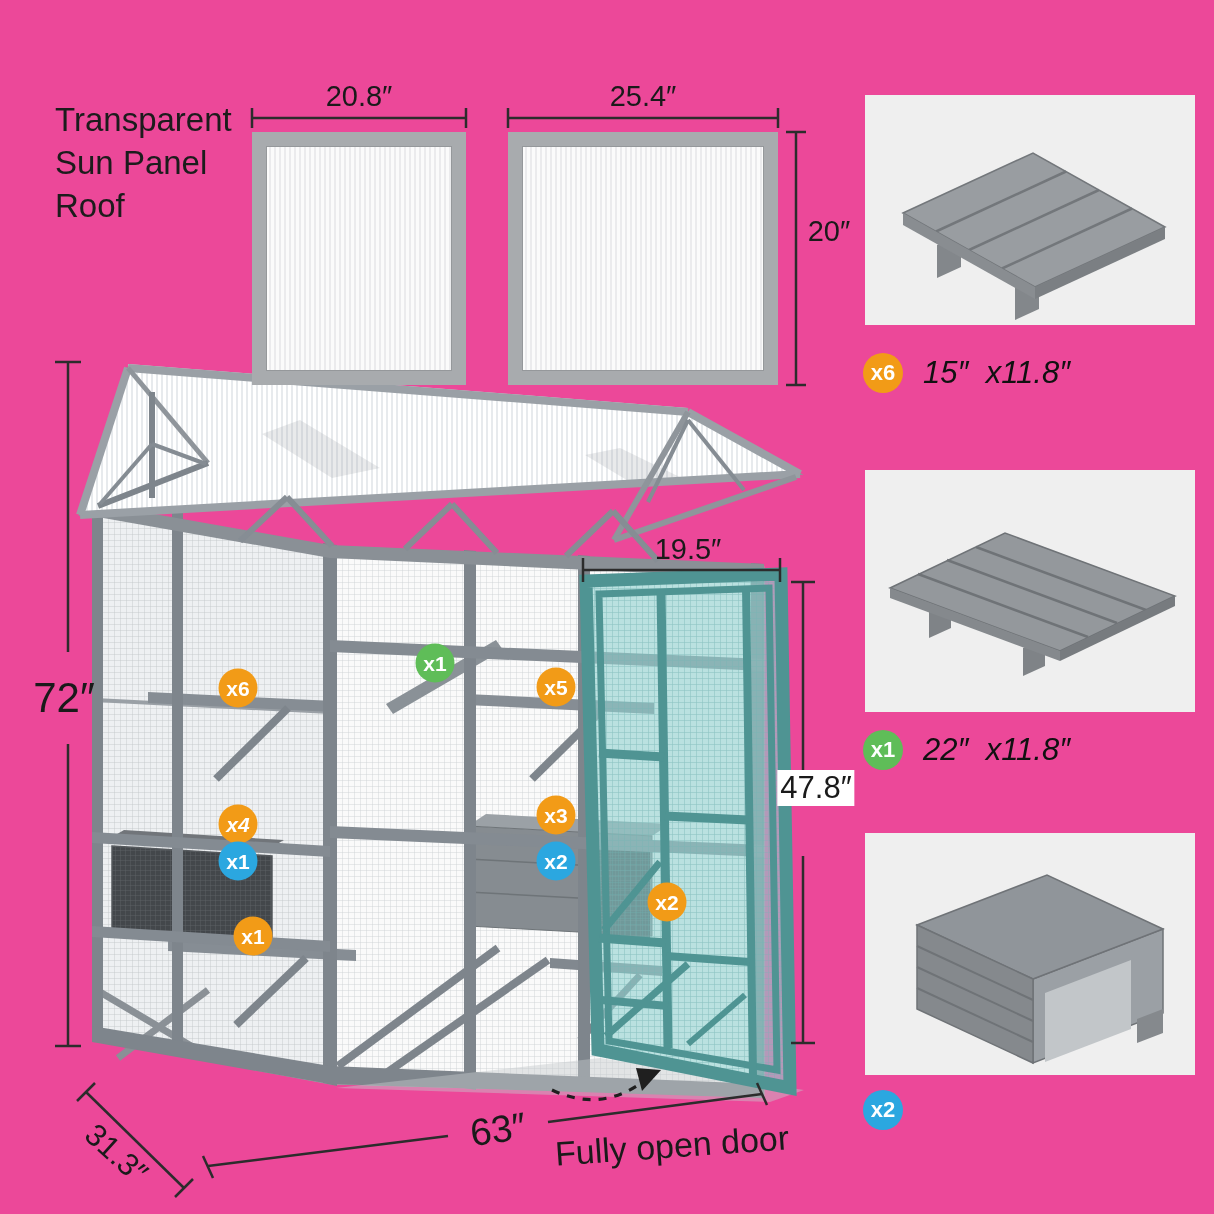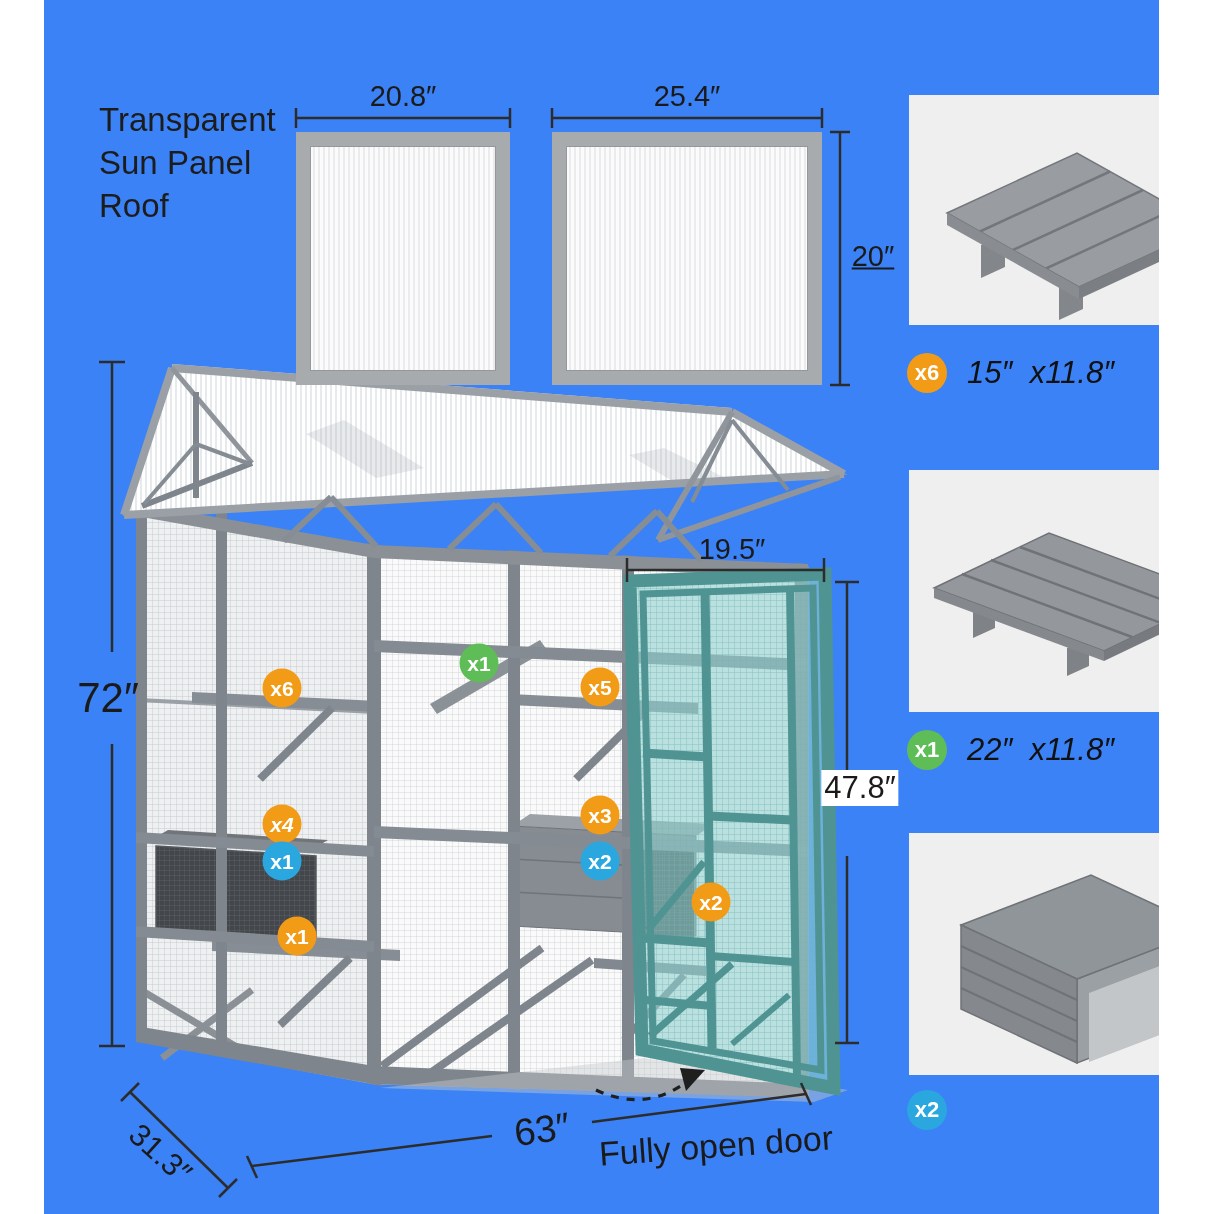--- a/index.html
+++ b/index.html
@@ -1,17 +1,17 @@
 <!DOCTYPE html>
 <html><head>
 <meta charset="utf-8">
 <style>
   html,body{margin:0;padding:0;background:#fff;}
-  .stage{position:relative;width:1115px;height:1214px;background:#3b82f6;overflow:hidden;
-         font-family:"Liberation Sans",sans-serif;color:#1a1a1a;margin-left:44px;}
+  .stage{position:relative;width:1214px;height:1214px;background:#ec4899;overflow:hidden;
+         font-family:"Liberation Sans",sans-serif;color:#1a1a1a;}
   svg.scene{position:absolute;left:0;top:0;width:1214px;height:1214px;}
   .lbl{position:absolute;white-space:pre;font-size:30px;color:#1a1a1a;transform:translate(-50%,-50%);}
   .title{position:absolute;left:55px;top:98px;font-size:33px;line-height:43px;white-space:pre-line;color:#1c1c1c;}
   .panel{position:absolute;border:14px solid #a8abae;box-sizing:border-box;
          background:repeating-linear-gradient(90deg,#fbfbfb 0 3px,#ebebed 3px 5px);
          box-shadow:inset 0 0 0 1px #95989b;}
   .card{position:absolute;background:#efefef;}
   .comp-row{position:absolute;display:flex;align-items:center;gap:20px;}
   .comp-dims{font-size:31px;white-space:pre;color:#111;font-style:italic;}
   .cbadge{width:40px;height:40px;border-radius:50%;color:#fff;font-size:22px;font-weight:bold;
@@ -186,21 +186,21 @@
 
   <div class="title">Transparent
 Sun Panel
 Roof</div>
 
   <div class="panel" style="left:252px;top:132px;width:214px;height:253px;"></div>
   <div class="panel" style="left:508px;top:132px;width:270px;height:253px;"></div>
 
   <div class="lbl f29" style="left:359px;top:96px;">20.8″</div>
   <div class="lbl f29" style="left:643px;top:96px;">25.4″</div>
-  <div class="lbl f29" style="left:829px;top:256px;text-decoration:underline;">20″</div>
+  <div class="lbl f29" style="left:829px;top:231px;">20″</div>
 
   <div class="lbl f72" style="left:64px;top:698px;">72″</div>
   <div class="lbl f29" style="left:688px;top:549px;">19.5″</div>
   <div class="lbl f31" style="left:816px;top:788px;background:#fff;padding:0 3px;">47.8″</div>
   <div class="lbl r-63" style="left:498px;top:1130px;">63″</div>
   <div class="lbl r-313" style="left:116px;top:1154px;">31.3″</div>
   <div class="lbl r-open" style="left:672px;top:1146px;">Fully open door</div>
 
   <div class="badge" style="left: 238px; top: 688px; background: rgb(242, 155, 23);">x6</div>
   <div class="badge" style="left: 435px; top: 663px; background: rgb(95, 189, 88);">x1</div>

